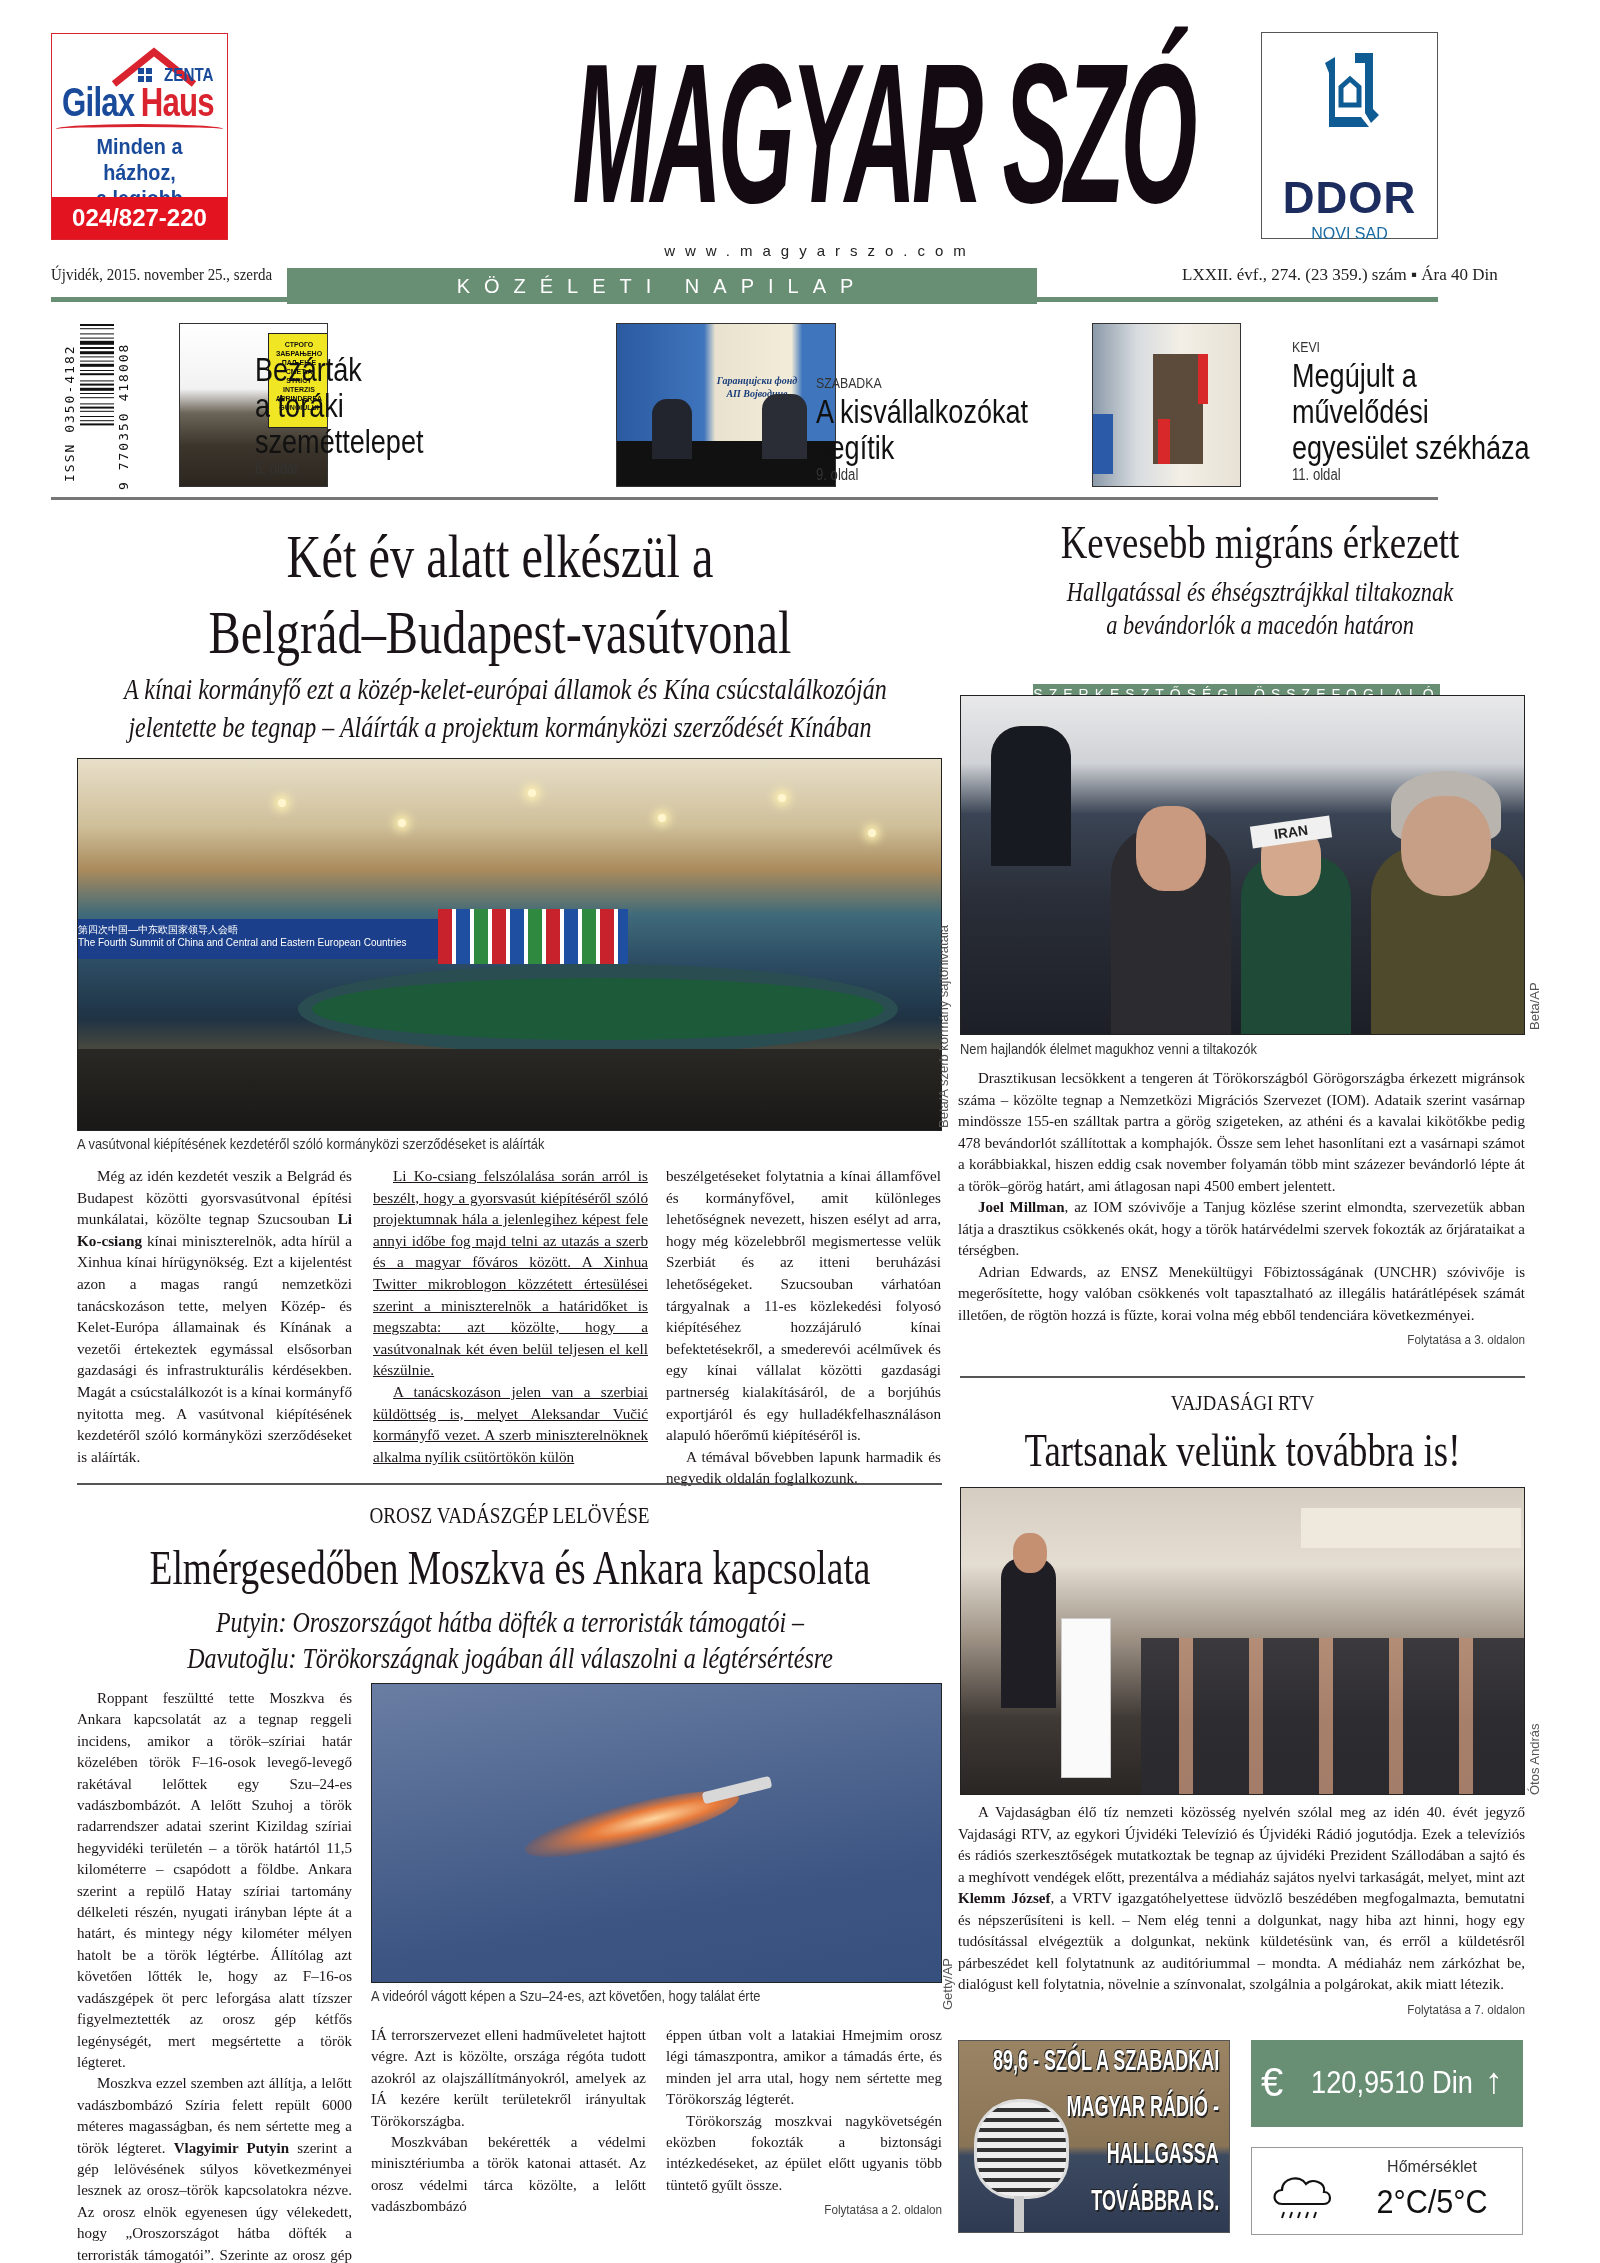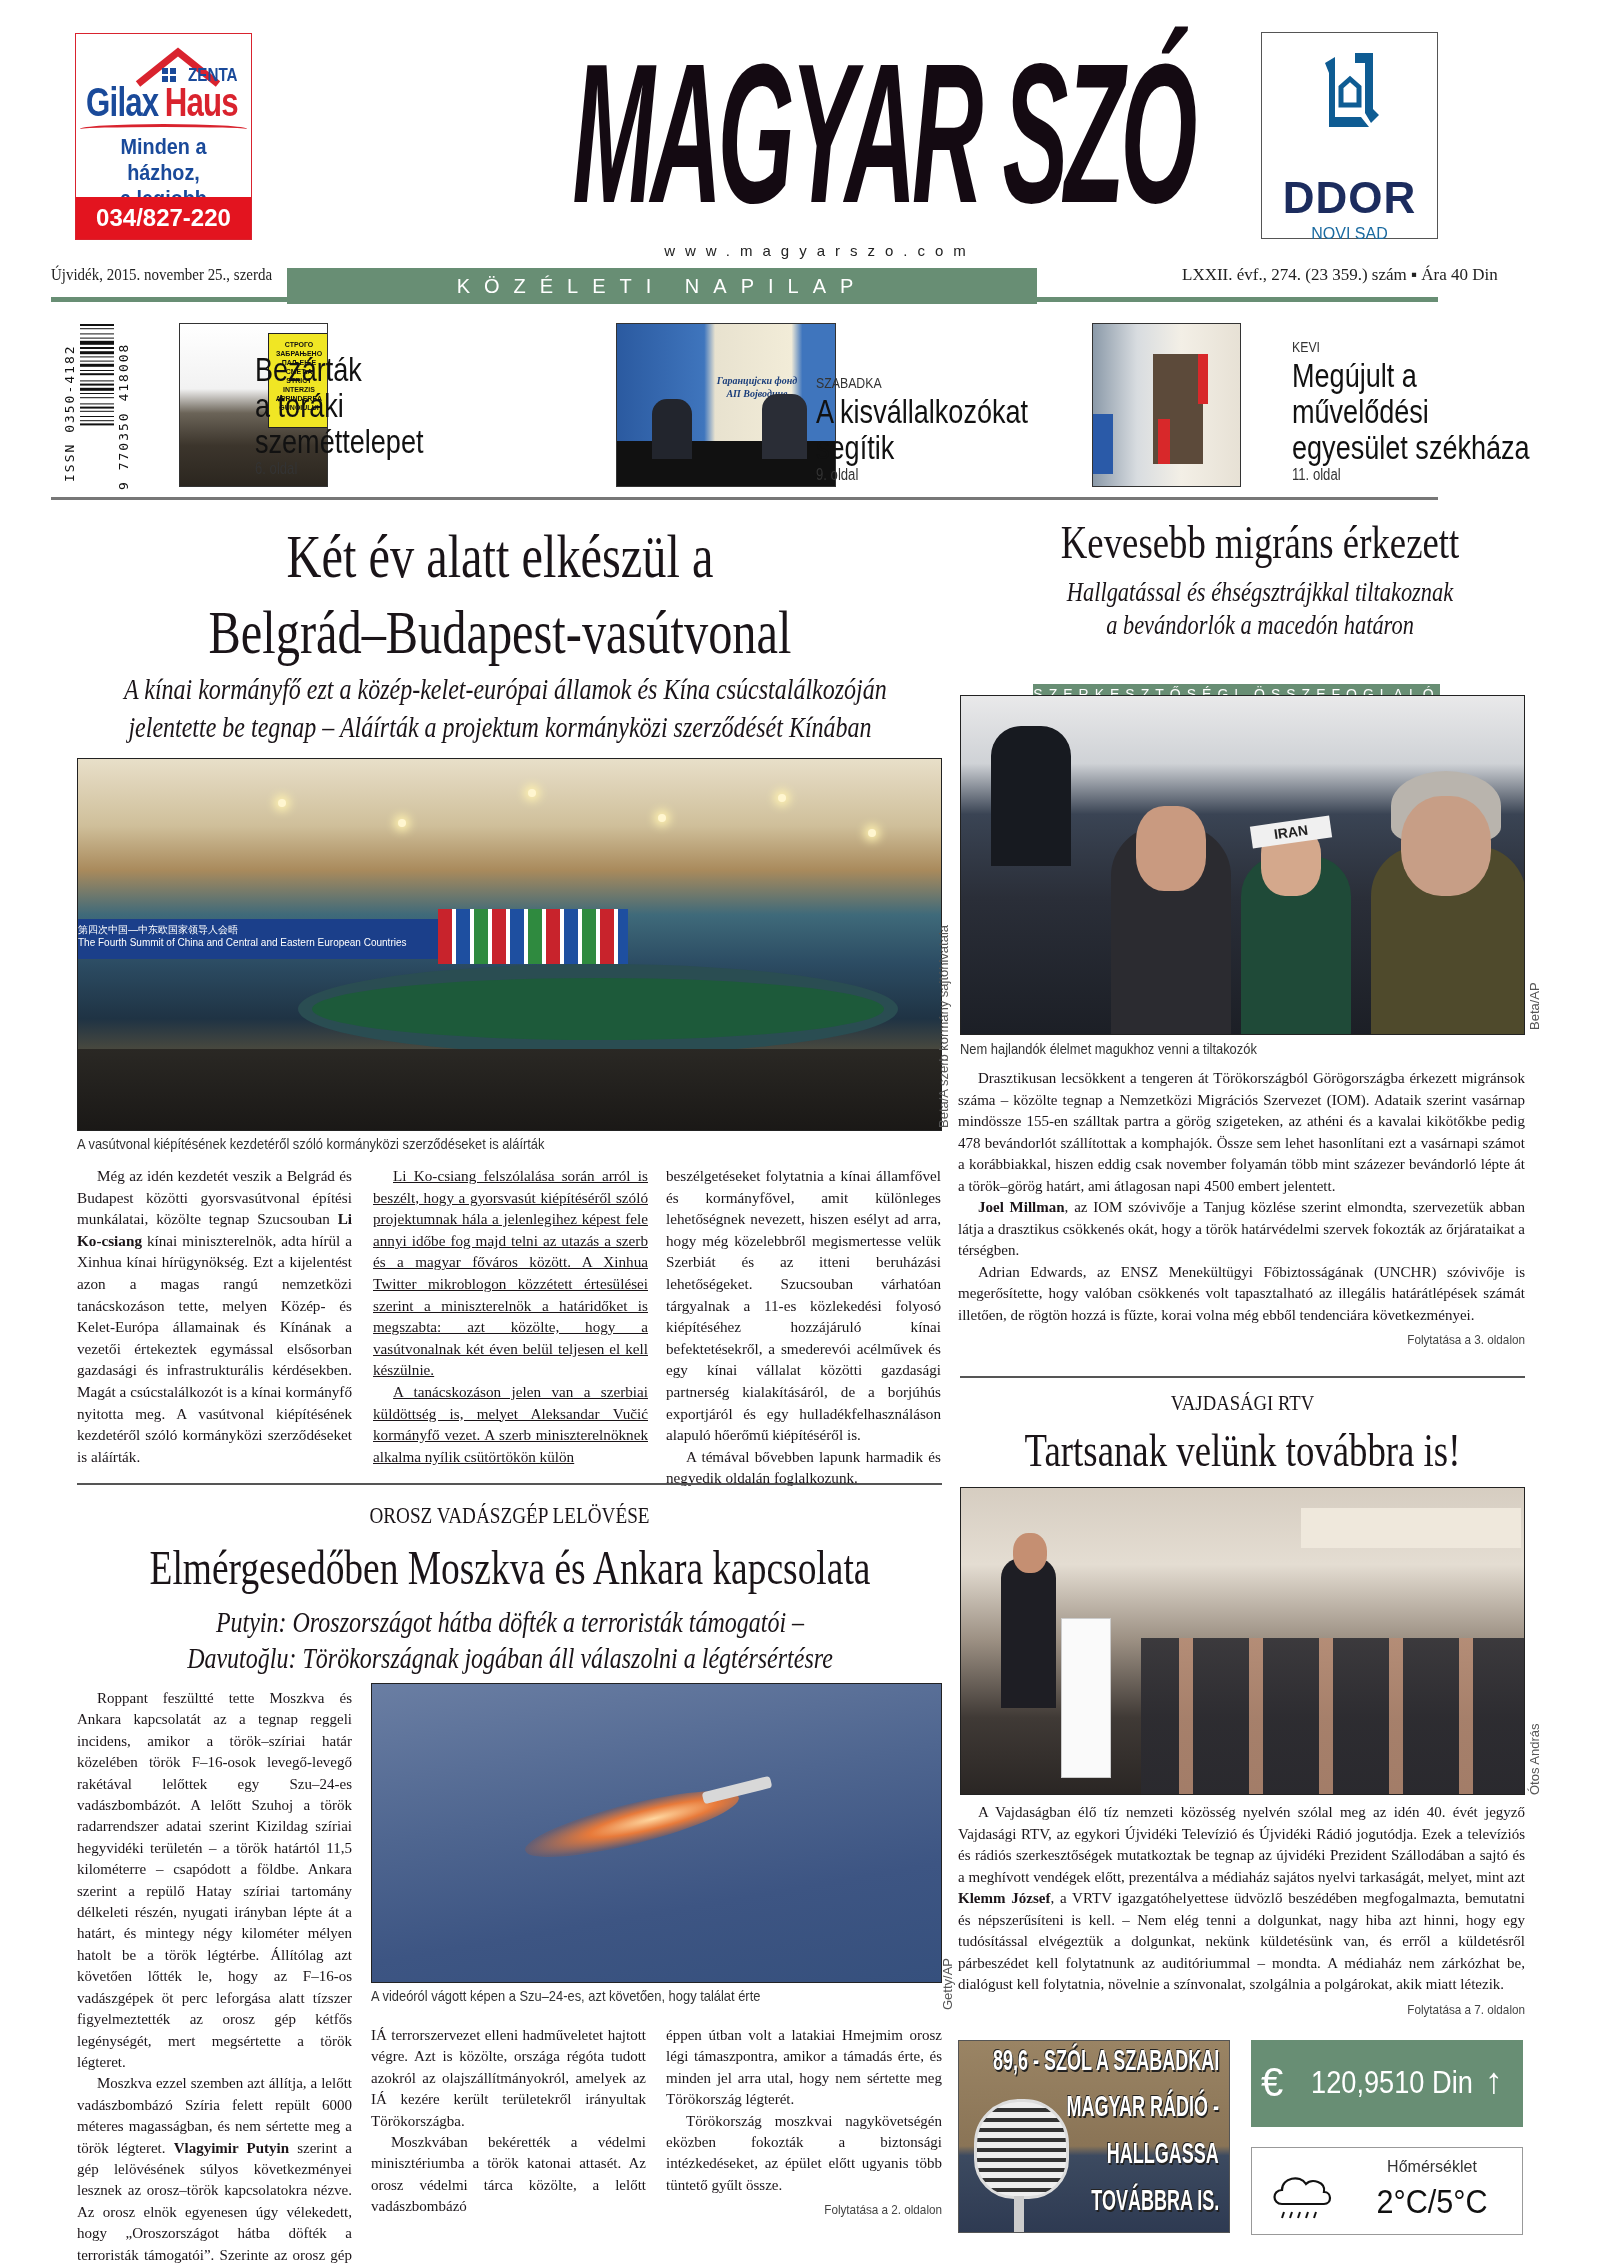--- a/index.html
+++ b/index.html
@@ -1,21 +1,21 @@
 <!DOCTYPE html>
 <html><head>
 <meta charset="utf-8">
 <style>
   * { box-sizing: border-box; margin: 0; padding: 0; }
   html, body { width: 1600px; height: 2263px; background: #ffffff; overflow: hidden; }
   body { position: relative; font-family: "Liberation Serif", serif; color: #1a1418; }
   .abs { position: absolute; }
 
   
-  #gilax { left: 51px; top: 33px; width: 177px; height: 207px; border: 1px solid #d9232e; background: #fff; margin-left: 24px; }
+  #gilax { left: 51px; top: 33px; width: 177px; height: 207px; border: 1px solid #d9232e; background: #fff; }
   #gilax .zenta { position: absolute; left: 112px; top: 30px; font: bold 19px "Liberation Sans", sans-serif; color: #1a4a9a; transform: scaleX(0.8); transform-origin: left top; }
   #gilax .brand { position: absolute; left: 10px; top: 46px; font: bold 40px "Liberation Sans", sans-serif; letter-spacing: -1px; transform: scaleX(0.78); transform-origin: left top; white-space: nowrap; }
   #gilax .brand .g { color: #1a4a9a; }
   #gilax .brand .h { color: #d9232e; margin-left: 8px; }
   #gilax .roof { position: absolute; left: 62px; top: 14px; width: 0; height: 0; }
   #gilax .slogan { position: absolute; left: 0; right: 0; top: 100px; text-align: center; font: bold 22px/26px "Liberation Sans", sans-serif; color: #1a4a9a; transform: scaleX(0.9); }
   #gilax .phone { position: absolute; left: 0; right: 0; bottom: 0; height: 42px; background: #e3141f; color: #fff; text-align: center; font: bold 24px/42px "Liberation Sans", sans-serif; }
   #gilax .arc { position: absolute; left: 4px; right: 4px; top: 90px; height: 10px; border-top: 3px solid #d9232e; border-radius: 50% 50% 0 0; }
 
   #logo { left: 286px; top: 28px; width: 900px; height: 210px; text-align: center; }
@@ -128,21 +128,21 @@
     <rect x="30" y="32" width="6" height="6" fill="#1a4a9a"></rect>
       <rect x="38" y="32" width="6" height="6" fill="#1a4a9a"></rect>
   </svg>
   <span class="zenta">ZENTA</span>
   <div class="brand"><span class="g">Gilax</span><span class="h">Haus</span></div>
   <div class="arc"></div>
   <div class="slogan">
     <div>Minden a házhoz,</div>
     <div>a legjobb árakon!</div>
   </div>
-  <div class="phone">034/827-220</div>
+  <div class="phone">024/827-220</div>
 </div>
 
 <div id="logo" class="abs">
   <span class="title">MAGYAR SZÓ</span>
 </div>
 <div id="url" class="abs">www.magyarszo.com</div>
 
 <div id="ddor" class="abs">
   <svg class="mark" viewBox="0 0 60 80">
     <path d="M4 10 L14 4 L14 64 L40 64 L48 74 L8 74 L8 20 Z" fill="#0e5c93"></path>

